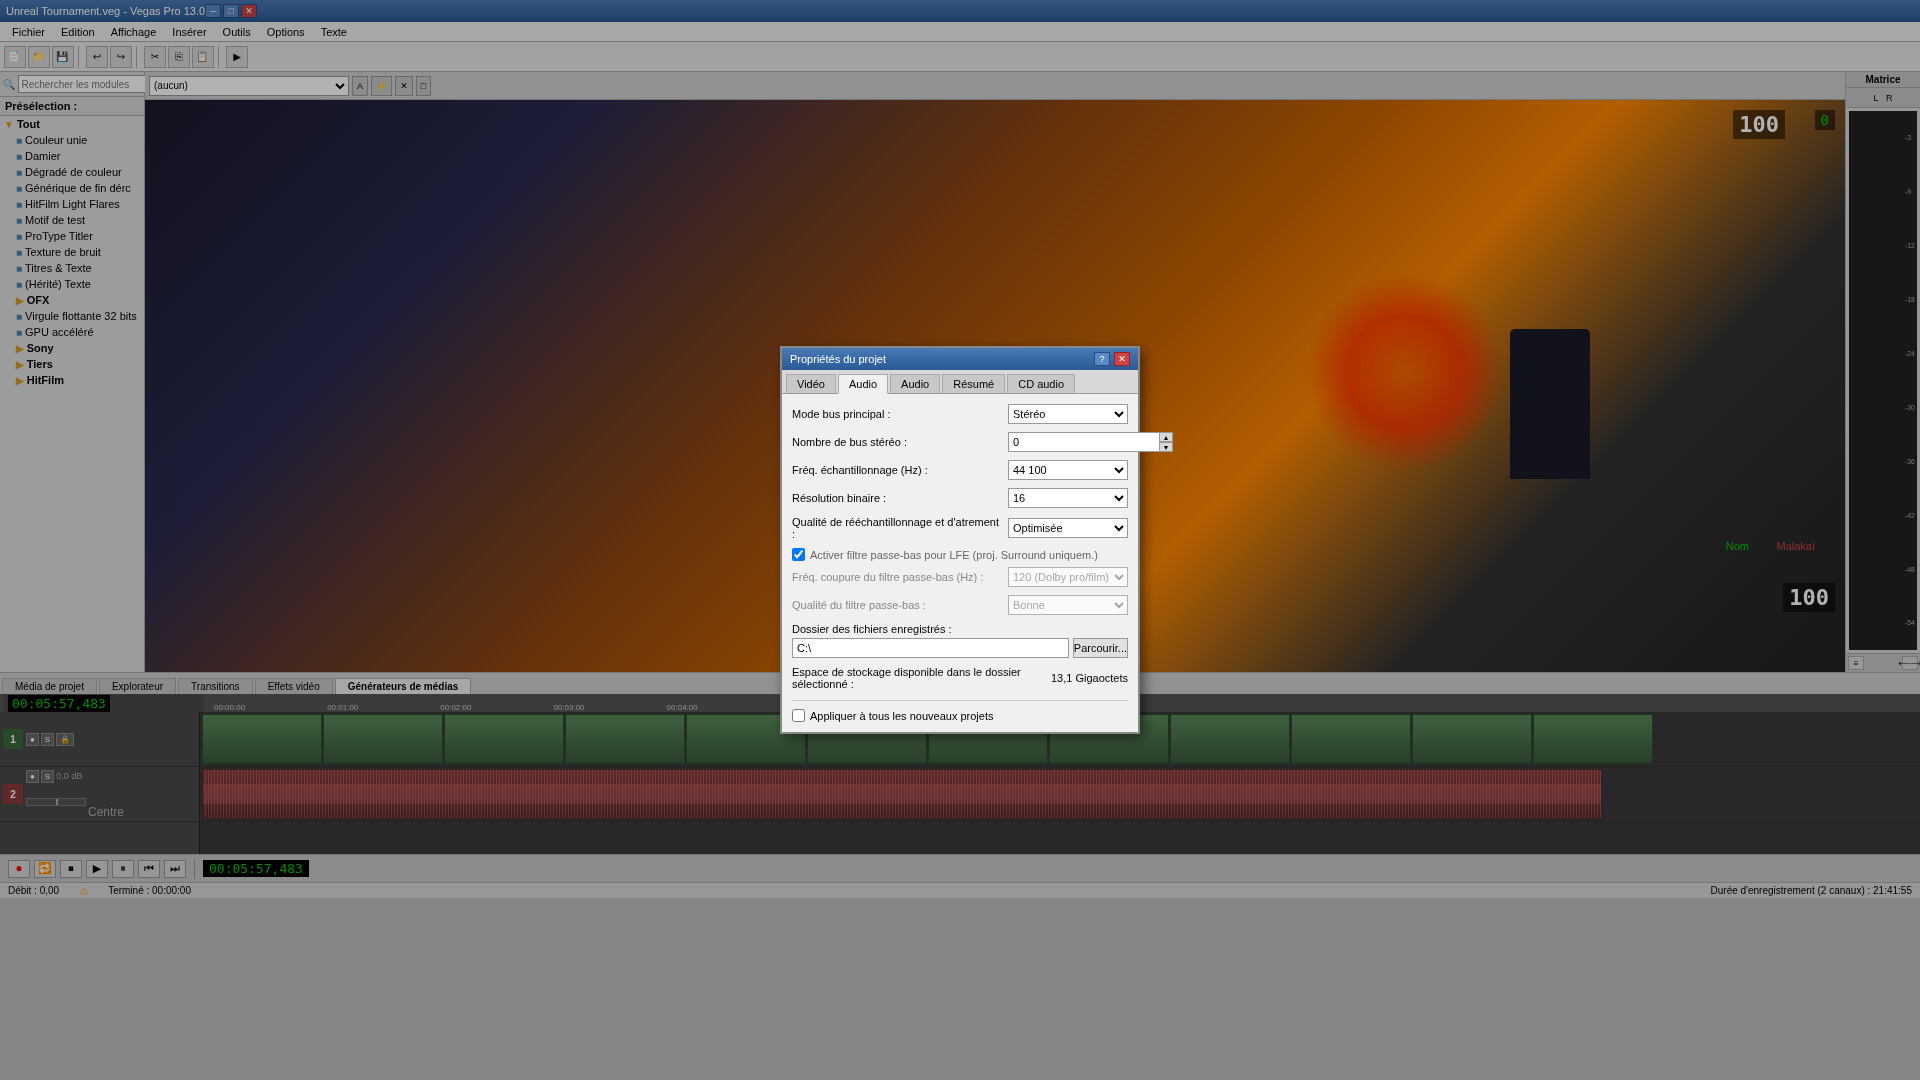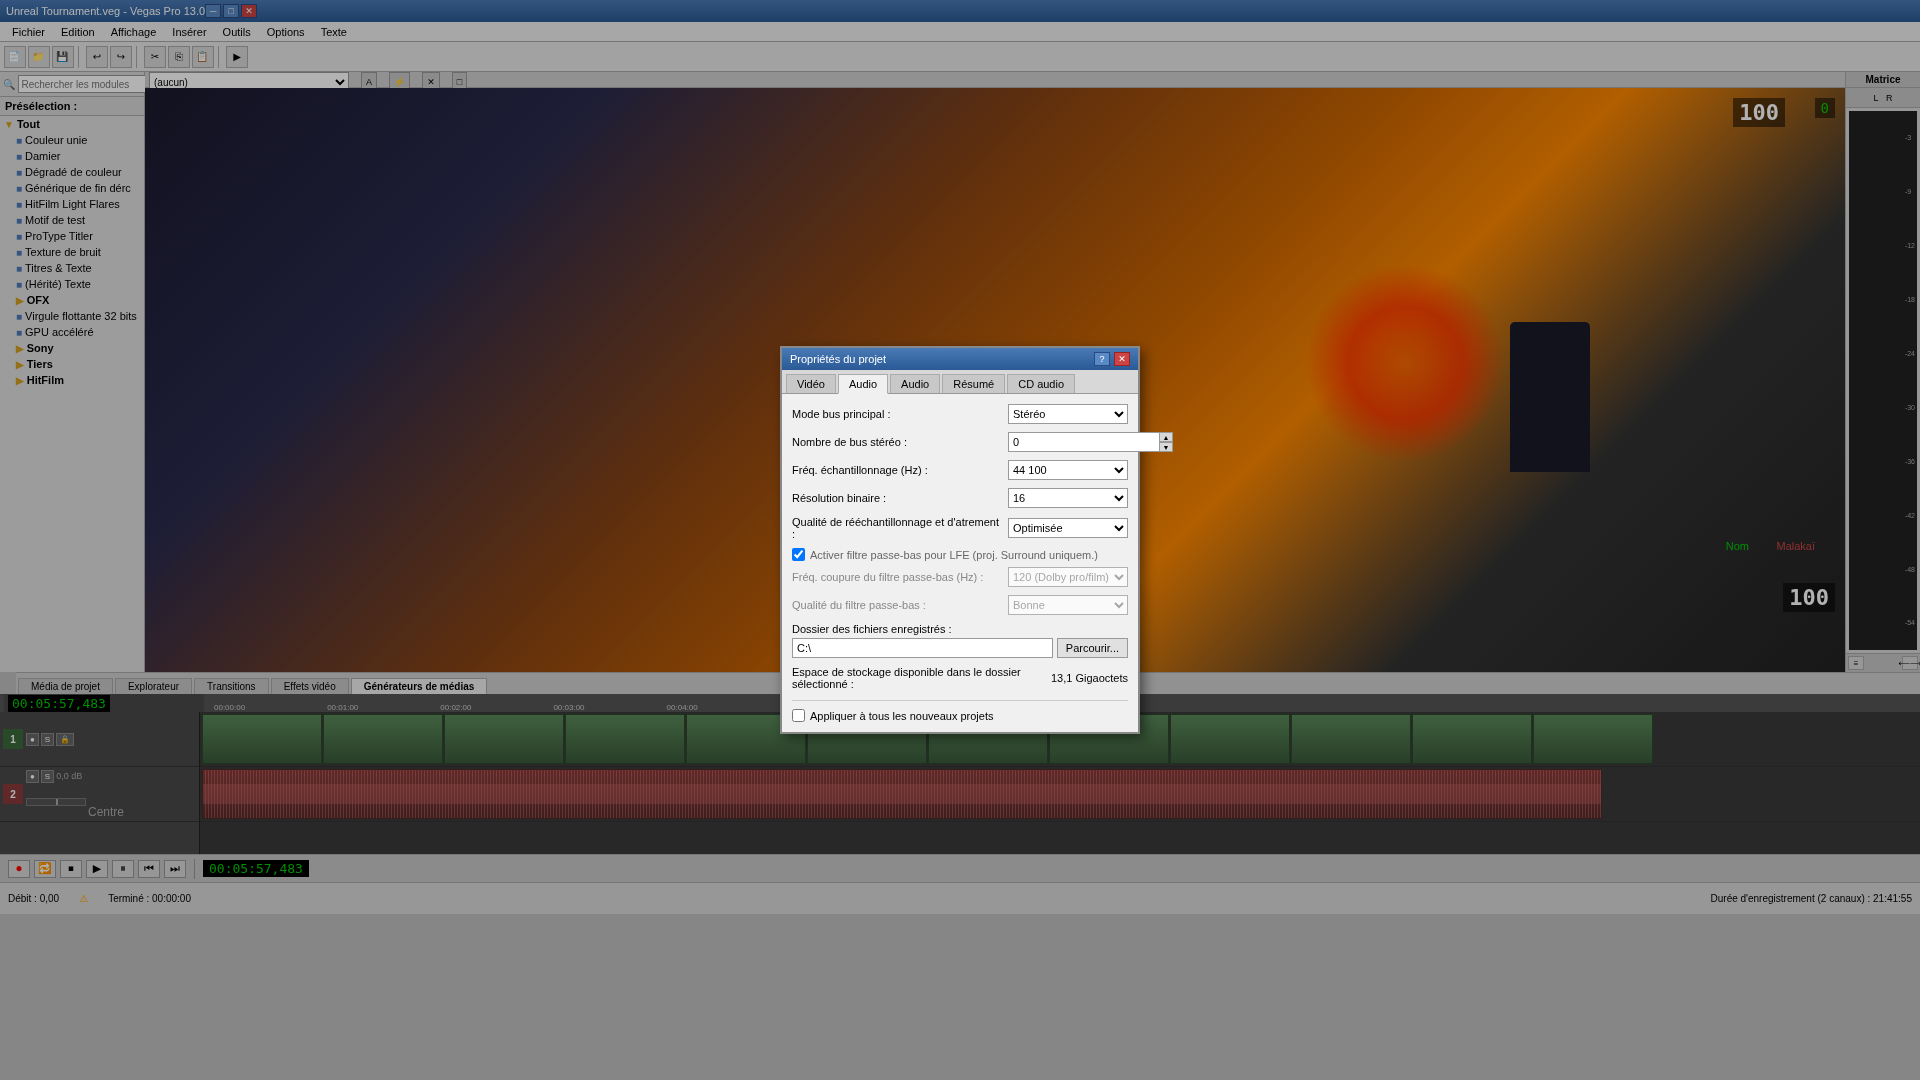--- a/index.html
+++ b/index.html
@@ -454,21 +454,21 @@
     }
     .folder-input {
       flex: 1;
       height: 20px;
       font-size: 11px;
       border: 1px solid #999;
       padding: 0 4px;
       background: white;
     }
     .browse-btn {
-      padding: 0 8px;
+      padding: 0 0;
       height: 20px;
       font-size: 11px;
       background: #e0e0e0;
       border: 1px solid #999;
       cursor: pointer;
     }
 
     .storage-row {
       display: flex;
       align-items: center;
@@ -641,21 +641,21 @@
         </div>
       <div class="tree-item tree-child tree-folder">
           <span class="folder-icon">▶</span>
           <span>HitFilm</span>
         </div>
     </div>
   </div>
 
   <div id="center-area">
 
-    <div id="preview-toolbar" style="background:#d0d0d0; height:16px; display:flex; align-items:flex-start; padding:0 4px; gap:12px; border-bottom:1px solid #aaa;">
+    <div id="preview-toolbar" style="background:#d0d0d0; height:28px; display:flex; align-items:center; padding:0 4px; gap:3px; border-bottom:1px solid #aaa;">
       <select class="prev-combo" style="height:20px; min-width:200px; font-size:10px; background:white; border:1px solid #999;">
         <option>(aucun)</option>
       </select>
       <div class="prev-btn" style="font-size:9px;">A</div>
       <div class="prev-btn" style="font-size:9px;">⚡</div>
       <div class="prev-btn" style="font-size:9px;">✕</div>
       <div class="prev-btn" style="font-size:9px;">□</div>
     </div>
 
     <div id="preview-screen">
@@ -706,21 +706,21 @@
     <div style="background:#c8c8c8; padding:2px; border-top:1px solid #aaa; display:flex; flex-direction:column; gap:2px;">
       <div style="display:flex; justify-content:space-between;">
         <div class="tb-btn" style="width:16px; height:14px; font-size:8px;">≡</div>
         <div class="tb-btn" style="width:16px; height:14px; font-size:8px;">⟵⟶</div>
       </div>
     </div>
   </div>
 
 </div>
 
-<div id="bottom-tabs" style="background:#d0d0d0; height:22px; display:flex; align-items:flex-end; border-top:1px solid #aaa; padding:0 2px;margin-left:16px;">
+<div id="bottom-tabs" style="background:#d0d0d0; height:22px; display:flex; align-items:flex-end; border-top:1px solid #aaa; padding:0 2px;">
   <div class="btab">Média de projet</div>
   <div class="btab">Explorateur</div>
   <div class="btab">Transitions</div>
   <div class="btab">Effets vidéo</div>
   <div class="btab active">Générateurs de médias</div>
 </div>
 
 <div id="timeline-area" style="height:160px; background:#3a3a3a; display:flex; flex-direction:column;">
 
   <div id="timeline-header" style="background:#555; height:18px; display:flex; align-items:center; color:#ddd; font-size:9px; padding:0 4px; overflow:hidden;">
@@ -807,21 +807,21 @@
   <div class="play-btn">🔁</div>
   <div class="play-btn">⏹</div>
   <div class="play-btn">▶</div>
   <div class="play-btn">⏸</div>
   <div class="play-btn">⏮</div>
   <div class="play-btn">⏭</div>
   <div class="separator-v"></div>
   <span class="timecode" style="font-size:13px; color:#00cc00; background:#000; padding:1px 6px; font-family:monospace;">00:05:57,483</span>
 </div>
 
-<div id="statusbar" style="background:#d8d8d8; height:32px; display:flex; align-items:center; padding:0 8px; gap:20px; font-size:10px; border-top:1px solid #aaa;">
+<div id="statusbar" style="background:#d8d8d8; height:16px; display:flex; align-items:center; padding:0 8px; gap:20px; font-size:10px; border-top:1px solid #aaa;">
   <span>Débit : 0,00</span>
   <span style="color:orange;">⚠</span>
   <span>Terminé : 00:00:00</span>
   <div style="flex:1;"></div>
   <span>Durée d'enregistrement (2 canaux) : 21:41:55</span>
 </div>
 
 <div id="modal-overlay" style="position: fixed; top: 0px; left: 0px;">
   <div id="dialog">
 

